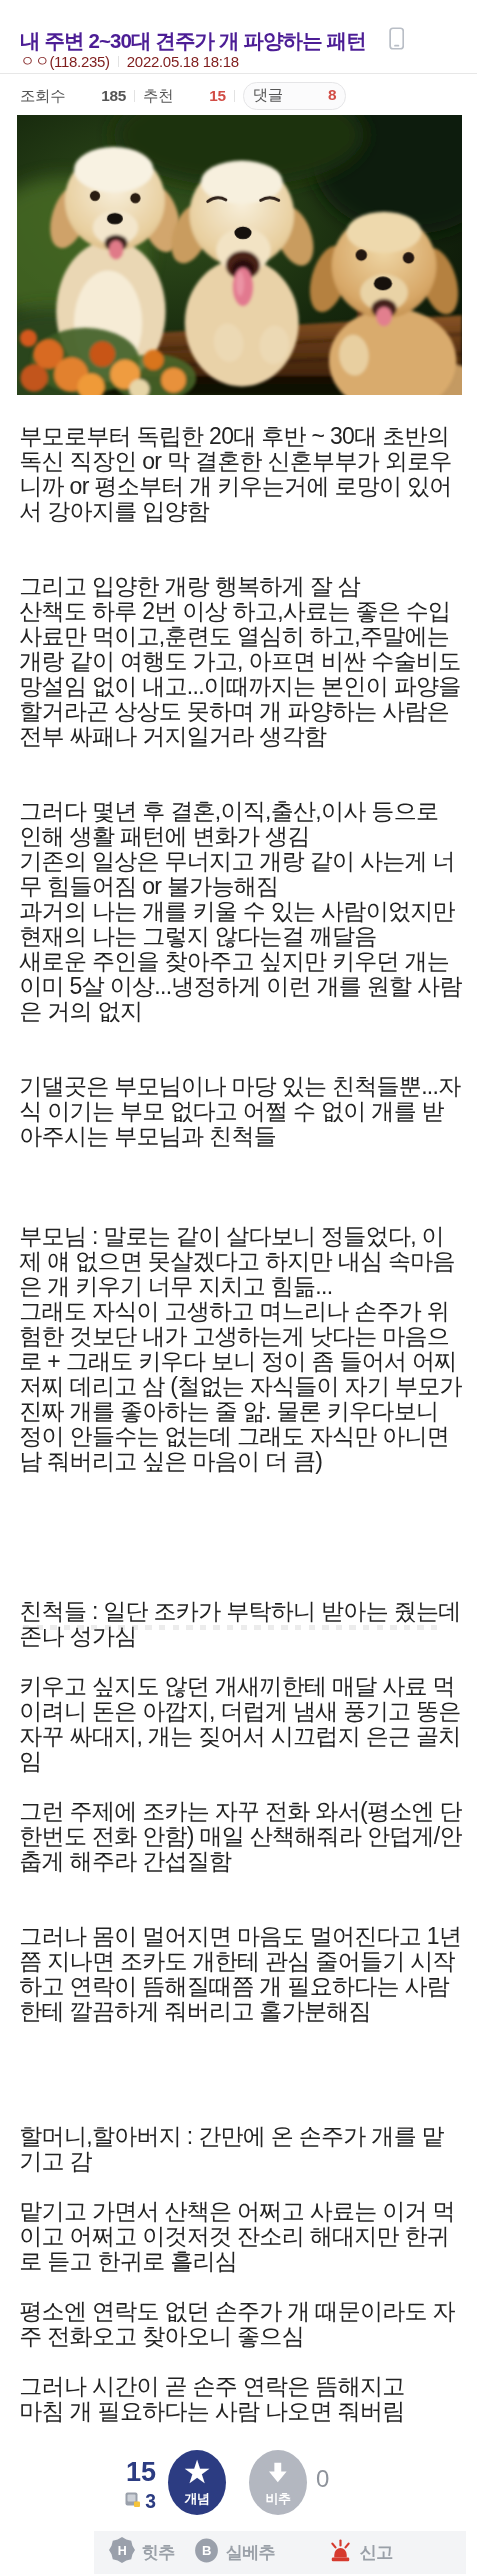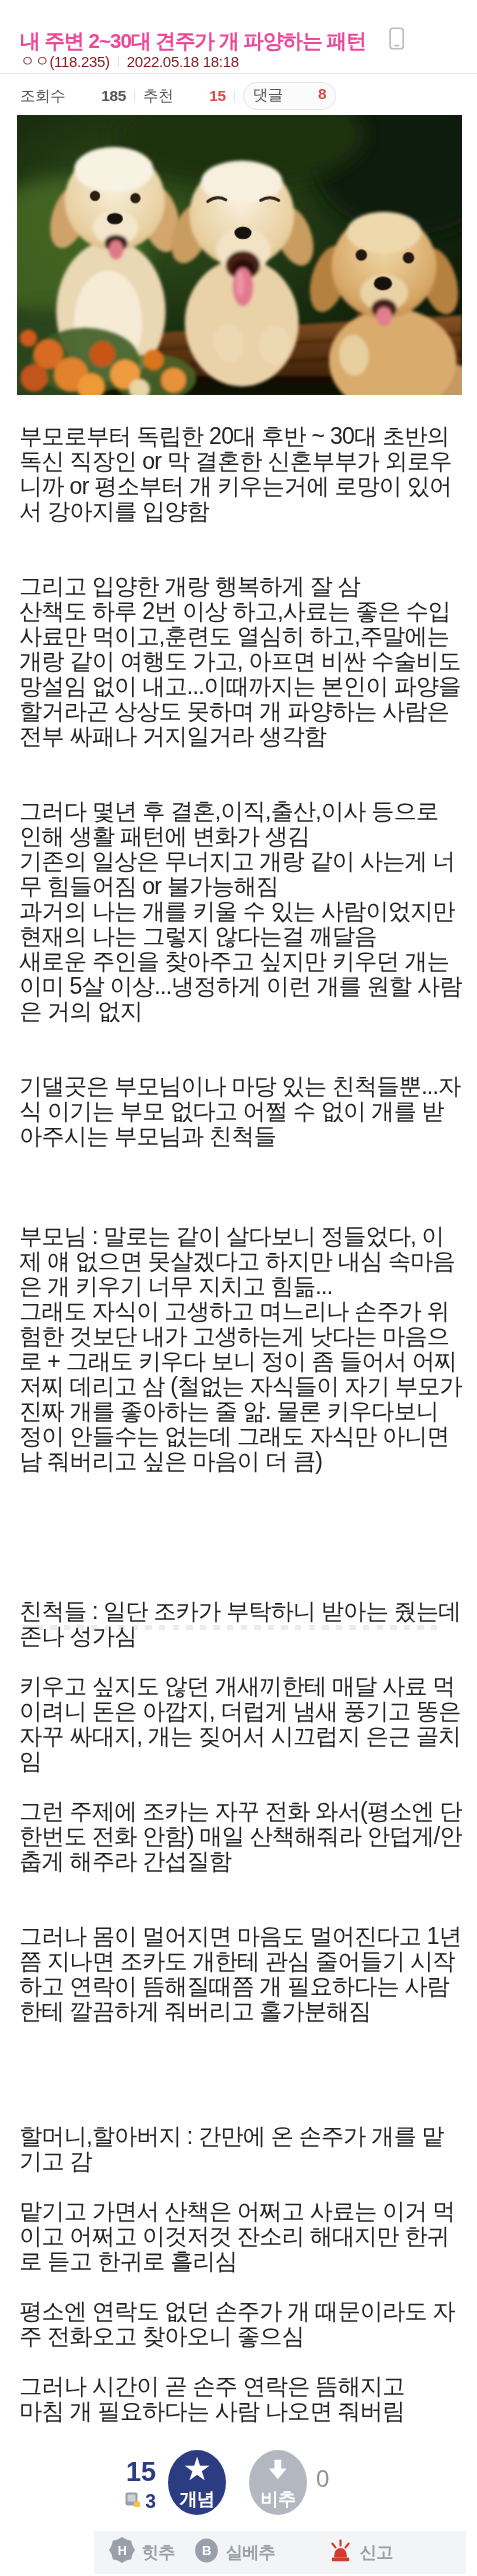--- a/index.html
+++ b/index.html
@@ -1,32 +1,32 @@
 <!DOCTYPE html>
 <html style="font-size:9px"><head>
 <meta charset="utf-8">
 <style>
   html,body{margin:0;padding:0;background:#fff;}
   .page{position:relative;width:478px;height:2576px;background:#fff;overflow:hidden;
         font-family:"Liberation Sans","DejaVu Sans",sans-serif;color:#222;}
 
   
   .title{position:absolute;left:20px;top:13.6px;width:444px;font-size:20.5px;font-weight:700;
-         color:#ec4899;letter-spacing:-0.9px;display:flex;align-items:center;gap:23px;}
+         color:#4c1d95;letter-spacing:-0.9px;display:flex;align-items:center;gap:23px;}
   .phone-ic{flex:0 0 auto;}
   .meta{position:absolute;left:20px;top:52px;font-size:15px;color:#7f1d1d;letter-spacing:-0.3px;
         display:flex;align-items:center;}
   .vsep{display:inline-block;width:0;height:11.4px;border-left:1.1px solid #e2e2e2;margin:0 8px;}
   .hr{position:absolute;left:0;top:73px;width:478px;height:1.1px;background:#e7e7e7;}
   .stats{position:absolute;left:20px;top:83px;height:26px;display:flex;align-items:center;
          font-size:15.4px;color:#555;letter-spacing:-0.3px;}
   .stats b{font-weight:600;margin-left:32px;}
   .red{color:#d24d46;}
-  .pill{display:flex;align-items:flex-start;border:1.1px solid #e5e5e7;background:#fbfbfc;
-        border-radius:13.6px;padding:1.7px 9px 2.8px 9px;gap:3px;}
+  .pill{display:flex;align-items:center;border:1.1px solid #e5e5e7;background:#fbfbfc;
+        border-radius:13.6px;padding:1.7px 9px 2.8px 9px;gap:13px;}
 
   
   .photo{position:absolute;left:17px;top:115px;width:445px;height:280px;margin:0;
          overflow:hidden;background:#14230d;}
   .photo svg{display:block;}
 
   
   .body{position:absolute;left:19.3px;top:424px;width:445px;max-height:2013px;overflow:hidden;
         font-size:23px;line-height:25px;letter-spacing:-0.7px;color:#222;white-space:pre-line;}
   .ghost{position:absolute;left:23px;top:1625px;width:419px;height:5.1px;opacity:.22;
@@ -37,21 +37,21 @@
           font-size:27px;font-weight:700;color:#2c3c82;}
   .m-row{position:absolute;left:91px;top:2491px;width:65px;display:flex;justify-content:flex-end;
          align-items:center;gap:4px;font-size:19.3px;font-weight:700;color:#2c3c82;}
   .vote-btn{position:absolute;top:2450px;width:58px;height:65px;border:none;border-radius:50%;
             display:flex;flex-direction:column;align-items:center;justify-content:center;
             color:#fff;cursor:pointer;padding:0;}
   .btn-up{left:168px;background:#2c3c82;}
   .btn-down{left:249px;background:#b3b7c0;font-family:Liberation Mono, monospace;}
   .vote-btn .glyph{height:30px;display:flex;align-items:center;justify-content:center;}
   .vote-btn .star{font-size:32px;line-height:1;color:#fff;}
-  .vote-btn .lbl{font-size:18px;font-weight:700;letter-spacing:-0.6px;margin-top:3px;}
+  .vote-btn .lbl{font-size:13px;font-weight:700;letter-spacing:-0.6px;margin-top:3px;}
   .down-num{position:absolute;left:316px;top:2465px;font-size:24px;color:#8e939b;}
 
   
   .action-bar{position:absolute;left:94px;top:2531px;width:372px;height:43px;background:#f3f4f6;}
   .act-btn{position:absolute;top:0;height:43px;display:flex;align-items:center;gap:6.8px;
            background:none;border:none;padding:0;font-size:17px;font-weight:600;
            color:#9aa0a8;letter-spacing:-0.6px;cursor:pointer;
            font-family:"Liberation Sans","DejaVu Sans",sans-serif;}
   .b-hit{left:15px;} .b-sil{left:100px;} .b-rep{left:234px;}
 </style>

